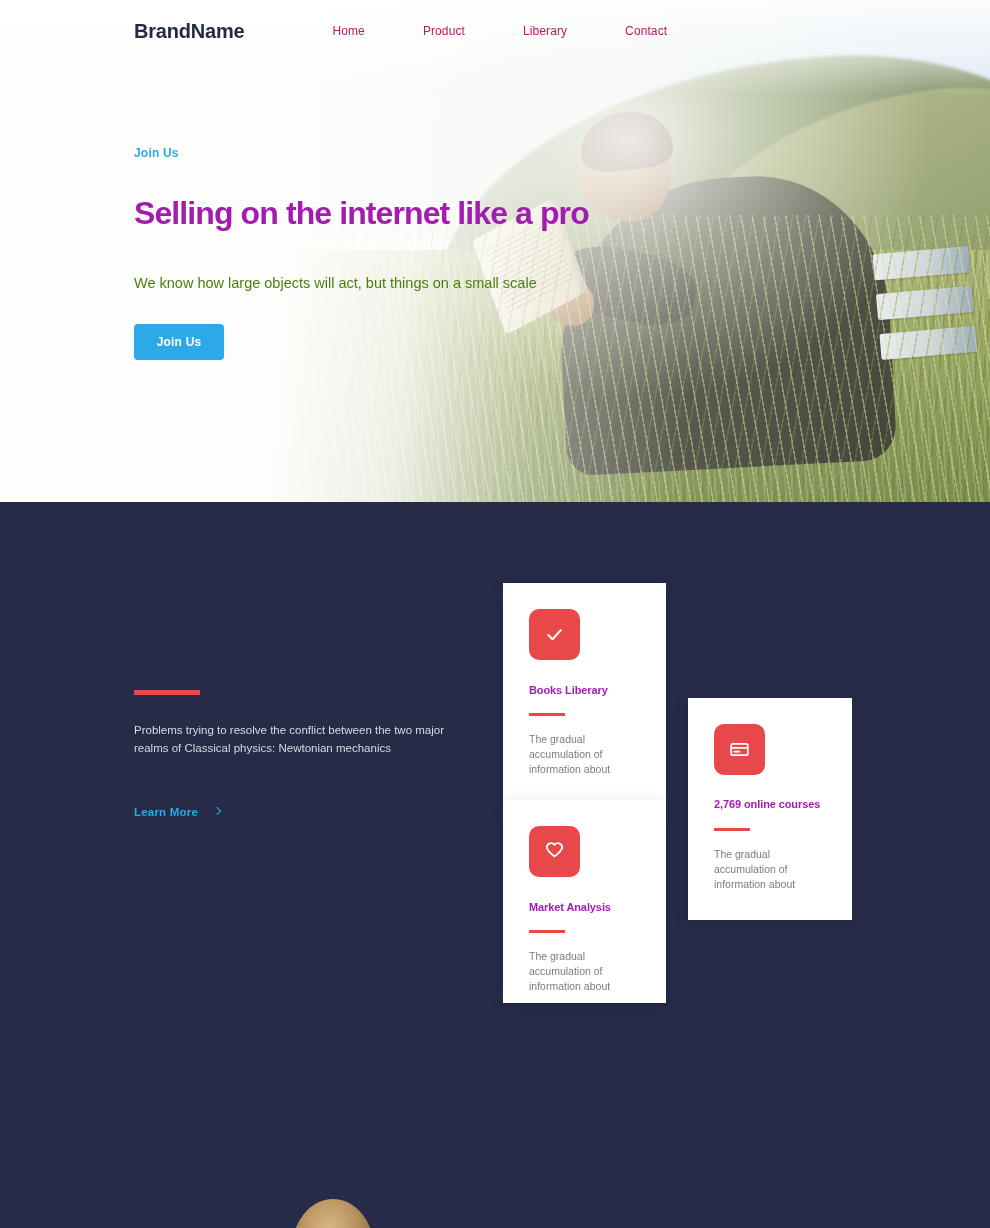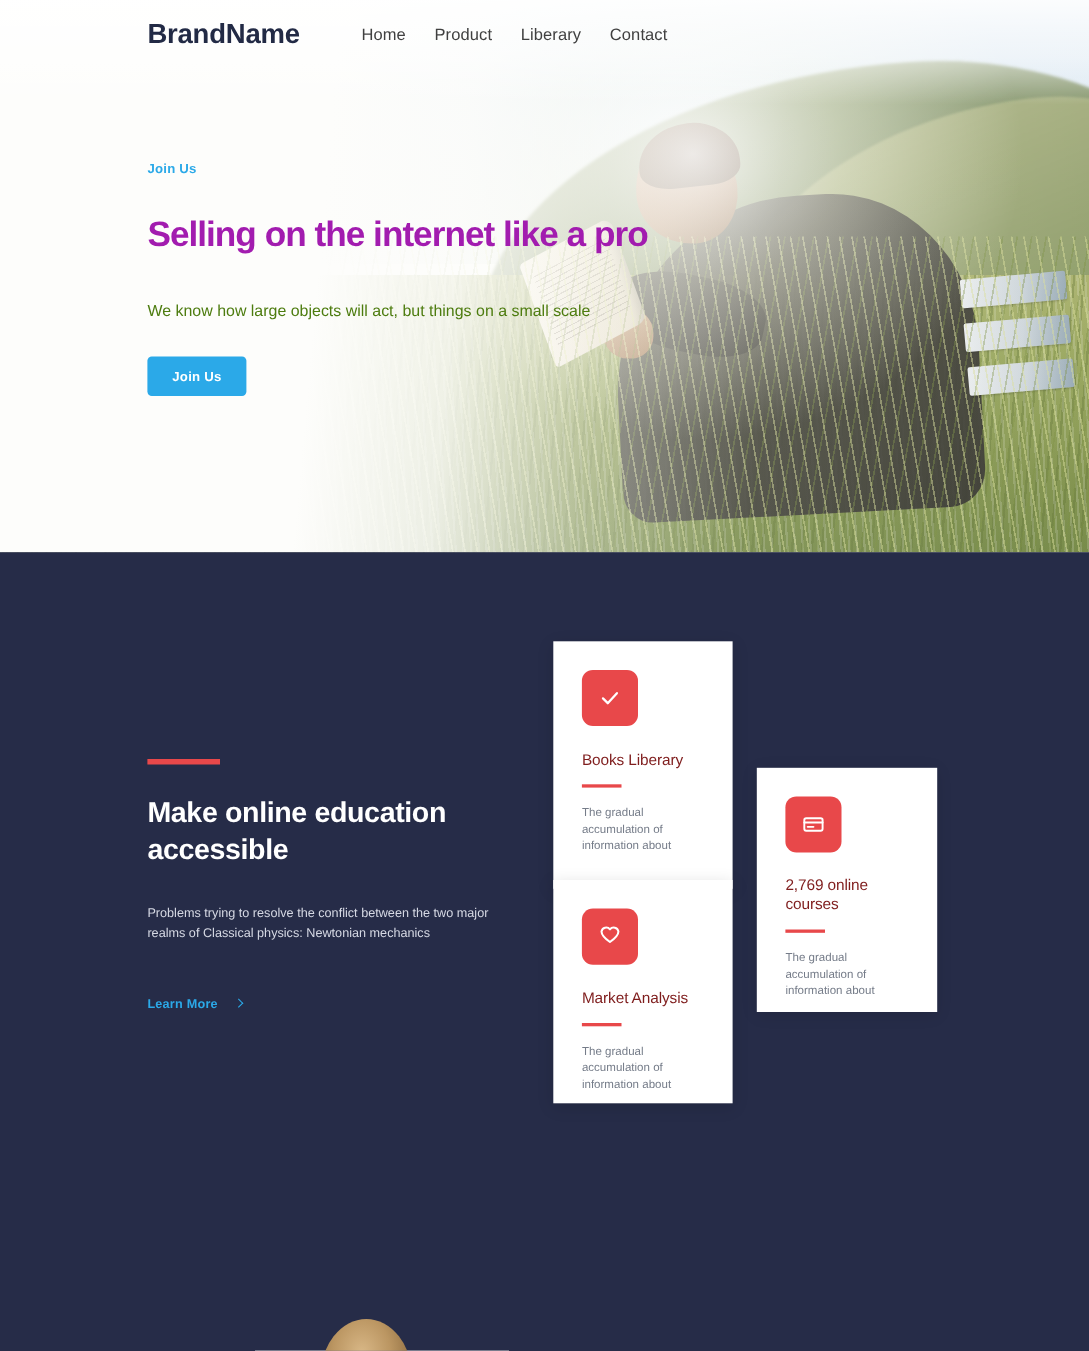--- a/index.html
+++ b/index.html
@@ -152,26 +152,27 @@
 
   
   .header {
     position: absolute; left: 0; top: 0;
     width: 990px; height: 62px;
     display: flex; align-items: center;
     padding-left: 134px; padding-right: 138px;
     z-index: 20;
   }
   .brand {
-    font-size: 25px; font-weight: 700; color: #222a45; letter-spacing: -.2px;
+    font-size: 20px; font-weight: 700; color: #222a45; letter-spacing: -.2px;
   }
   .nav { display: flex; gap: 26px; margin-left: 56px; }
   .nav a {
-    font-size: 15px; color: #404040; text-decoration: none; font-weight: 500;
+    font-size: 12px; color: #be185d; text-decoration: none; font-weight: 500;
     letter-spacing: .1px;
+    margin-left: 32px;
   }
   .header-right { margin-left: auto; display: flex; align-items: center; gap: 34px; }
   .login-link {
     font-size: 12.5px; color: #2BA9E8; font-weight: 700; text-decoration: none;
     letter-spacing: .1px;
   }
   .member-btn {
     display: flex; align-items: center; gap: 15px;
     background: #2BA9E8; color: #fff;
     font-size: 12px; font-weight: 700; letter-spacing: .2px;
@@ -240,21 +241,21 @@
   .card-c { left: 688px; top: 196px; width: 164px; height: 222px; }
 
   .card-inner { padding: 26px 26px 0 26px; }
   .icon-box {
     width: 51px; height: 51px; background: #e8484a; border-radius: 10px;
     display: flex; align-items: center; justify-content: center;
     margin-bottom: 22px;
   }
   .card-c .icon-box { margin-bottom: 21px; }
   .card-title {
-    font-size: 14px; font-weight: 400; color: #7f1d1d; line-height: 17px;
+    font-size: 11px; font-weight: 700; color: #a21caf; line-height: 17px;
     letter-spacing: -.1px;
   }
   .card-rule { width: 36px; height: 2.5px; background: #e8484a; margin: 14px 0 16px 0; }
   .card-c .card-rule { margin: 15px 0 16px 0; }
   .card-text { font-size: 10.5px; color: #757c89; line-height: 15px; }
 
   
   .person-head {
     position: absolute; left: 291px; top: 1199px;
     width: 84px; height: 90px;
@@ -318,21 +319,20 @@
     <div class="eyebrow">Join Us</div>
     <h1 class="hero-title">Selling on the internet like a pro</h1>
     <p class="hero-sub">We know how large objects will act, but things on a small scale</p>
     <button class="joinus-btn">Join Us</button>
   </div>
 
   <div class="dark">
 
     <div class="dark-left">
       <div class="accent-bar"></div>
-      <h2 class="dark-title">Make online education accessible</h2>
       <p class="dark-body">Problems trying to resolve the conflict between the two major realms of Classical physics: Newtonian mechanics</p>
       <a href="#" class="learn-more">
         <span>Learn More</span>
         <span class="chev"></span>
       </a>
     </div>
 
     <div class="card card-a">
       <div class="card-inner">
         <div class="icon-box">

